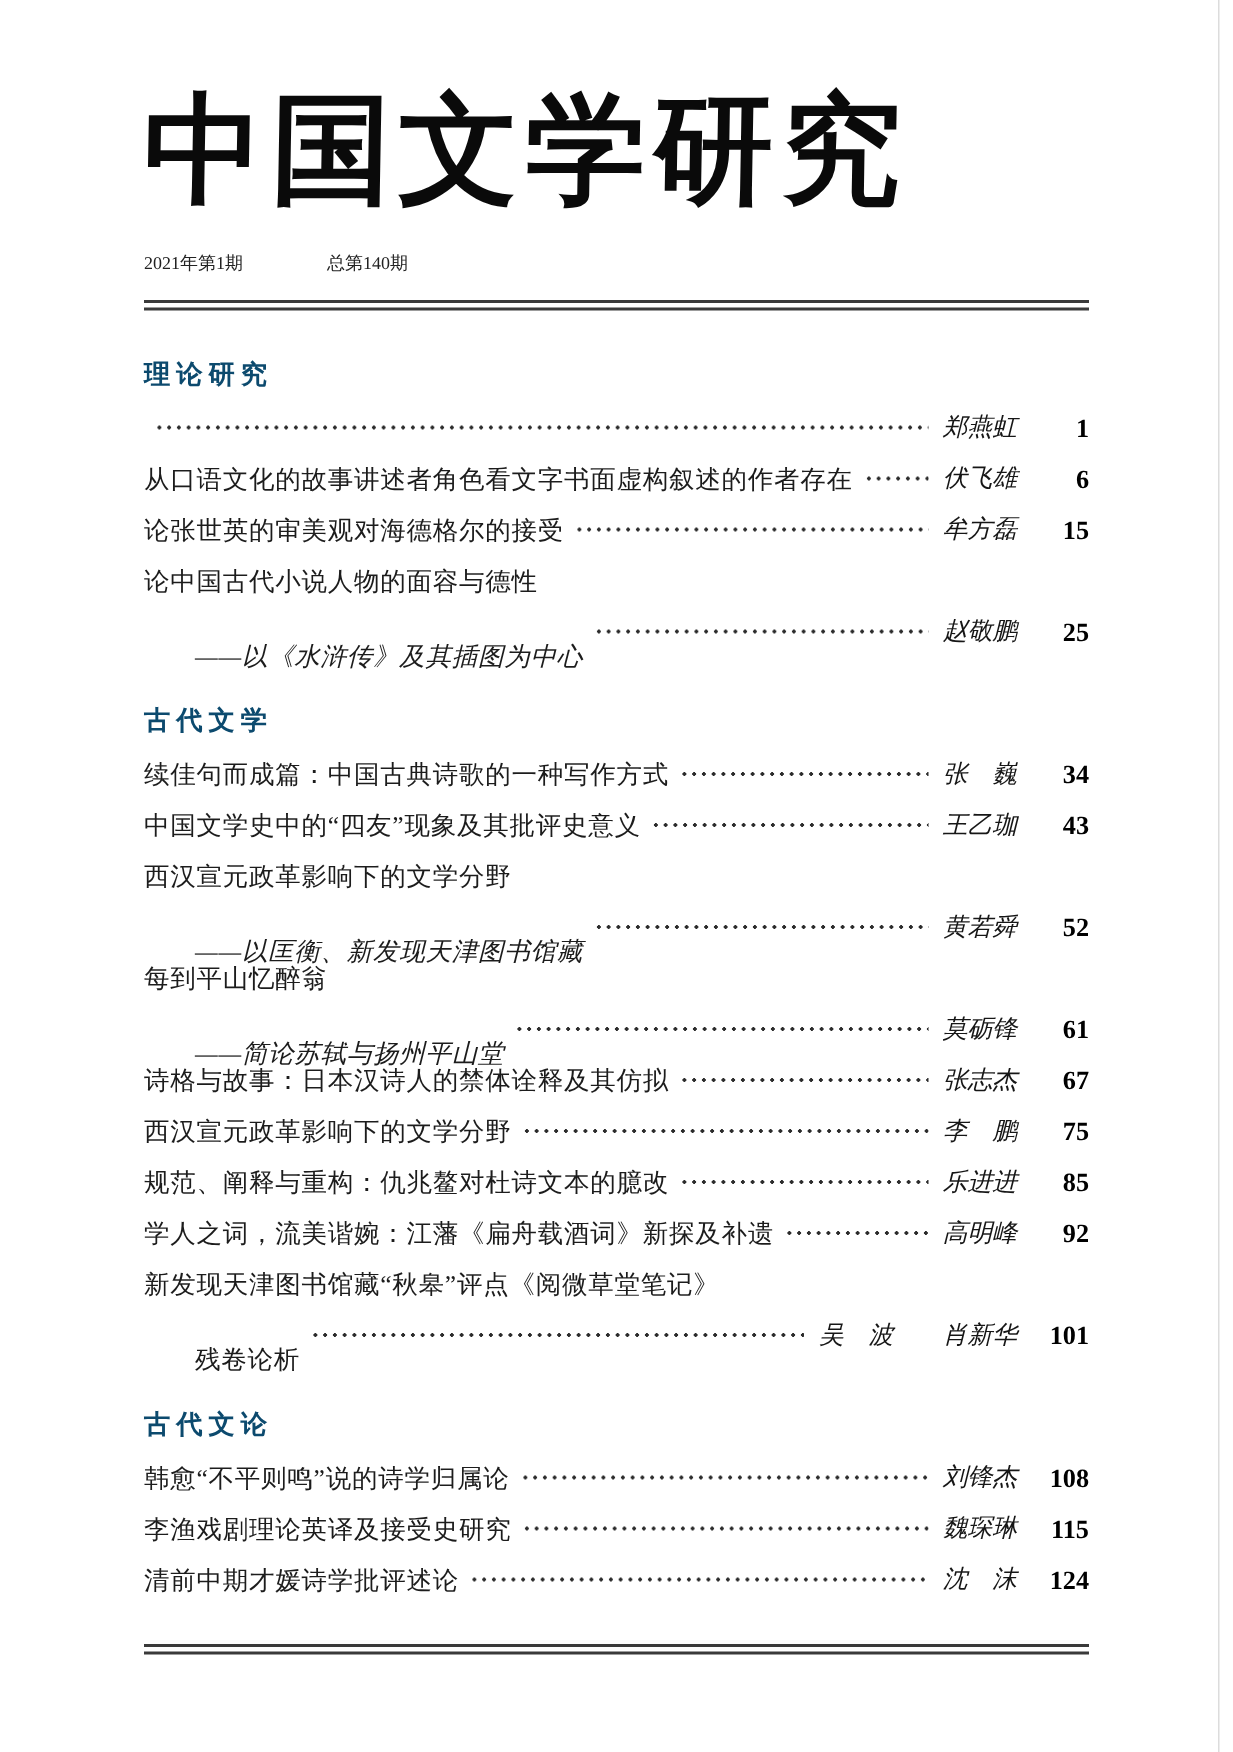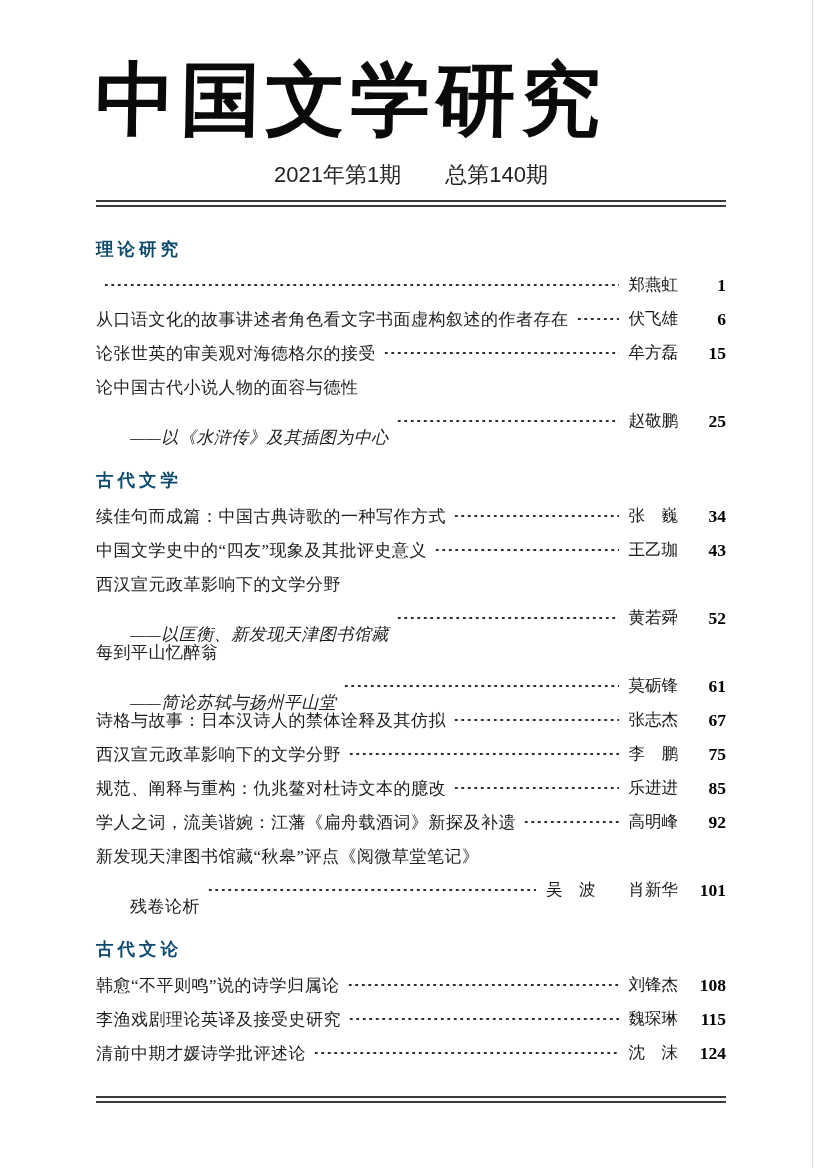--- a/index.html
+++ b/index.html
@@ -27,26 +27,26 @@
     font-size:80px;
     line-height:104px;
     letter-spacing:5px;
     color:#0a0a0a;
     transform:skewX(-1deg);
     white-space:nowrap;
   }
   .issue-line{
     margin-top:12px;
     height:22px;
-    font-family:Liberation Sans, sans-serif;
-    font-size:22px;
+    font-family:Liberation Serif, serif;
+    font-size:12px;
     color:#222;
-    display:flex;align-items:center;justify-content:center;
-  }
-  .issue-line .volume{margin-left:44px;}
+    display:flex;align-items:center;
+  }
+  .issue-line .volume{margin-left:56px;}
   
   .double-rule{
     height:3px;
     border-top:2px solid #3a3a3a;
     border-bottom:2px solid #3a3a3a;
   }
   .rule-top{margin-top:14px;}
   .rule-bottom{margin-top:26px;}
   
   .toc-section{margin-top:27px;}
@@ -73,20 +73,21 @@
     margin:0 10px 0 7px;
     background-image:radial-gradient(circle 1.1px,#2c2c2c 98%,transparent 100%);
     background-size:6.5px 4px;
     background-position:left center;
     background-repeat:repeat-x;
     min-width:12px;
   }
   .entry-authors{
     flex:0 0 auto;
     text-align:right;
+    font-style:italic;
     font-size:16.5px;
     color:#161616;
   }
   .entry-page{
     flex:0 0 auto;
     width:36px;
     margin-left:12px;
     text-align:right;
     font-weight:700;
     font-size:17.5px;

